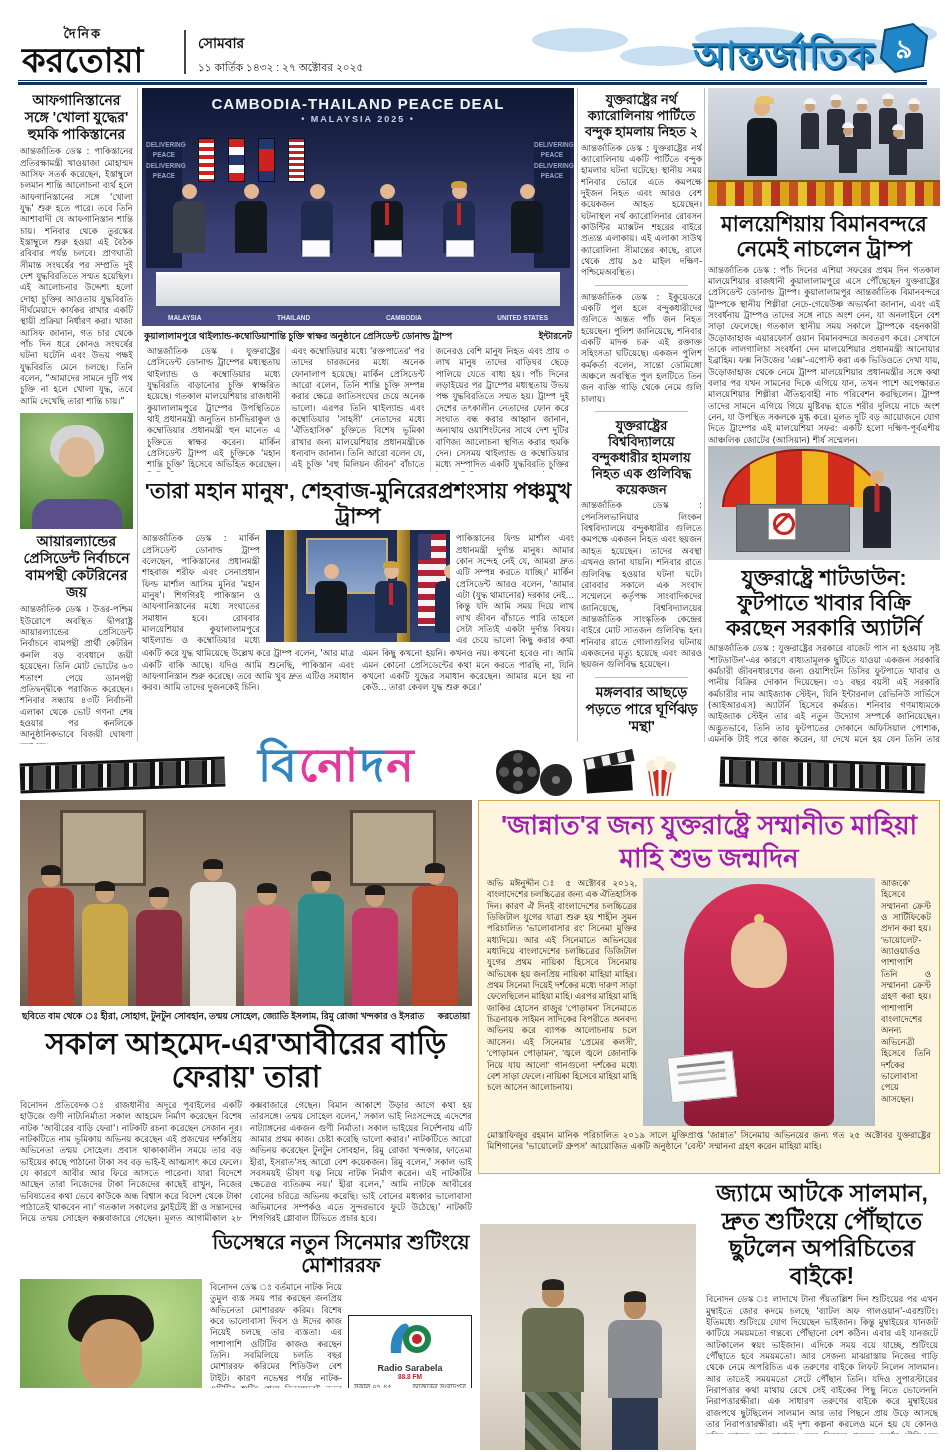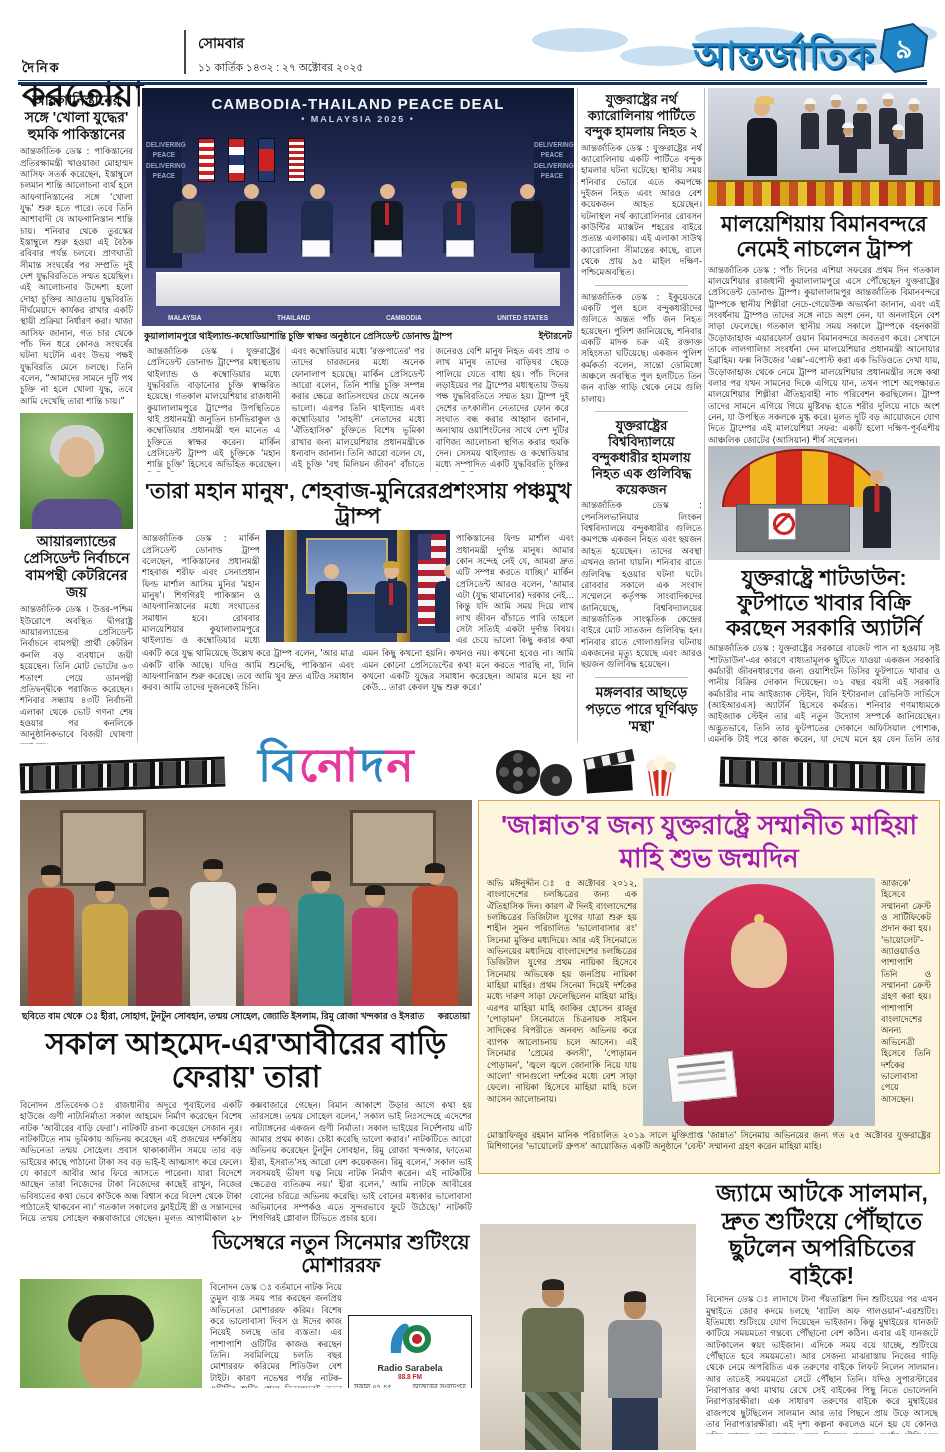--- a/index.html
+++ b/index.html
@@ -1,20 +1,20 @@
 <!DOCTYPE html>
 <html><head>
 <meta charset="utf-8">
 <style>
   html,body{margin:0;padding:0;background:#9a9a9a;}
   .page{position:relative;width:945px;height:1452px;background:#fff;margin:0 auto;overflow:hidden;
         font-family:"DejaVu Sans",sans-serif;color:#111;}
   .abs{position:absolute;}
   
-  .m-logo{left:22px;top:24px;margin-top:34px;}
+  .m-logo{left:22px;top:24px;text-align:center;}
   .m-logo-top{font:bold 13px "Liberation Sans",sans-serif;letter-spacing:2px;}
   .m-logo-main{font:900 34px "Liberation Sans",sans-serif;line-height:1;margin-top:-2px;}
   .m-vline{left:184px;top:30px;width:2px;height:44px;background:#444;}
   .m-date{left:198px;top:32px;}
   .m-day{font:bold 14px "Liberation Sans",sans-serif;}
   .m-dateline{font:10.5px "Liberation Sans",sans-serif;margin-top:4px;}
   .m-map{left:520px;top:22px;width:420px;height:56px;}
   .m-section{right:70px;top:26px;font:900 37px "Liberation Sans",sans-serif;color:#1f86c8;
              text-shadow:1.5px 1.5px 0 #0d4a77;letter-spacing:1px;}
   .m-badge{right:16px;top:22px;width:50px;height:52px;}
@@ -158,21 +158,21 @@
   .ra-logo{margin:3px auto 0;}
   .ra-name{font-weight:bold;font-size:9px;color:#333;}
   .ra-freq{font-weight:bold;font-size:6.5px;color:#c0262b;margin-bottom:2px;}
   .ra-row{display:flex;justify-content:space-between;padding:0 5px;font-size:6.8px;line-height:1.5;}
   .ra-news{font-weight:bold;font-size:7.5px;margin-top:3px;}
   .ra-line{font-size:6.8px;line-height:1.5;}
   .ra-url{background:#111;color:#fff;font-size:7px;line-height:13px;margin-top:3px;}
   .ent-right{left:478px;top:800px;width:462px;height:652px;overflow:hidden;}
   .mahi-box{position:relative;width:460px;height:372px;background:#fdf5dd;border:1px solid #d9a94a;overflow:hidden;}
   .mahi-head{font:bold 26px/1.25 "Liberation Sans",sans-serif;color:#a21caf;text-align:center;margin:8px 6px 4px;}
-  .mahi-row{display:flex;gap:6px;padding:0 8px;}
+  .mahi-row{display:flex;gap:6px;padding:0 8px;font-family:Liberation Serif, serif;}
   .mahi-row .bt{margin-top:0;}
   .mahi-left{width:150px;flex:none;height:248px;overflow:hidden;}
   .ph-mahi{position:relative;flex:none;width:232px;height:248px;overflow:hidden;
            background:linear-gradient(#cdd6da,#b6c2c8);}
   .veil{position:absolute;top:6px;left:50%;transform:translateX(-50%);width:150px;height:242px;
         border-radius:75px 75px 8px 8px;background:linear-gradient(#d8325a,#a81f44 70%,#8f1936);}
   .mh-face{position:absolute;top:44px;left:50%;transform:translateX(-50%);width:56px;height:66px;
            border-radius:48% 48% 44% 44%;background:#e7c29c;}
   .mh-tiara{position:absolute;top:36px;left:50%;transform:translateX(-50%);width:10px;height:10px;border-radius:50%;background:#e9cf7a;}
   .cert{position:absolute;bottom:26px;left:26px;width:64px;height:44px;background:#fafafa;border:1px solid #aaa;transform:rotate(-6deg);}

